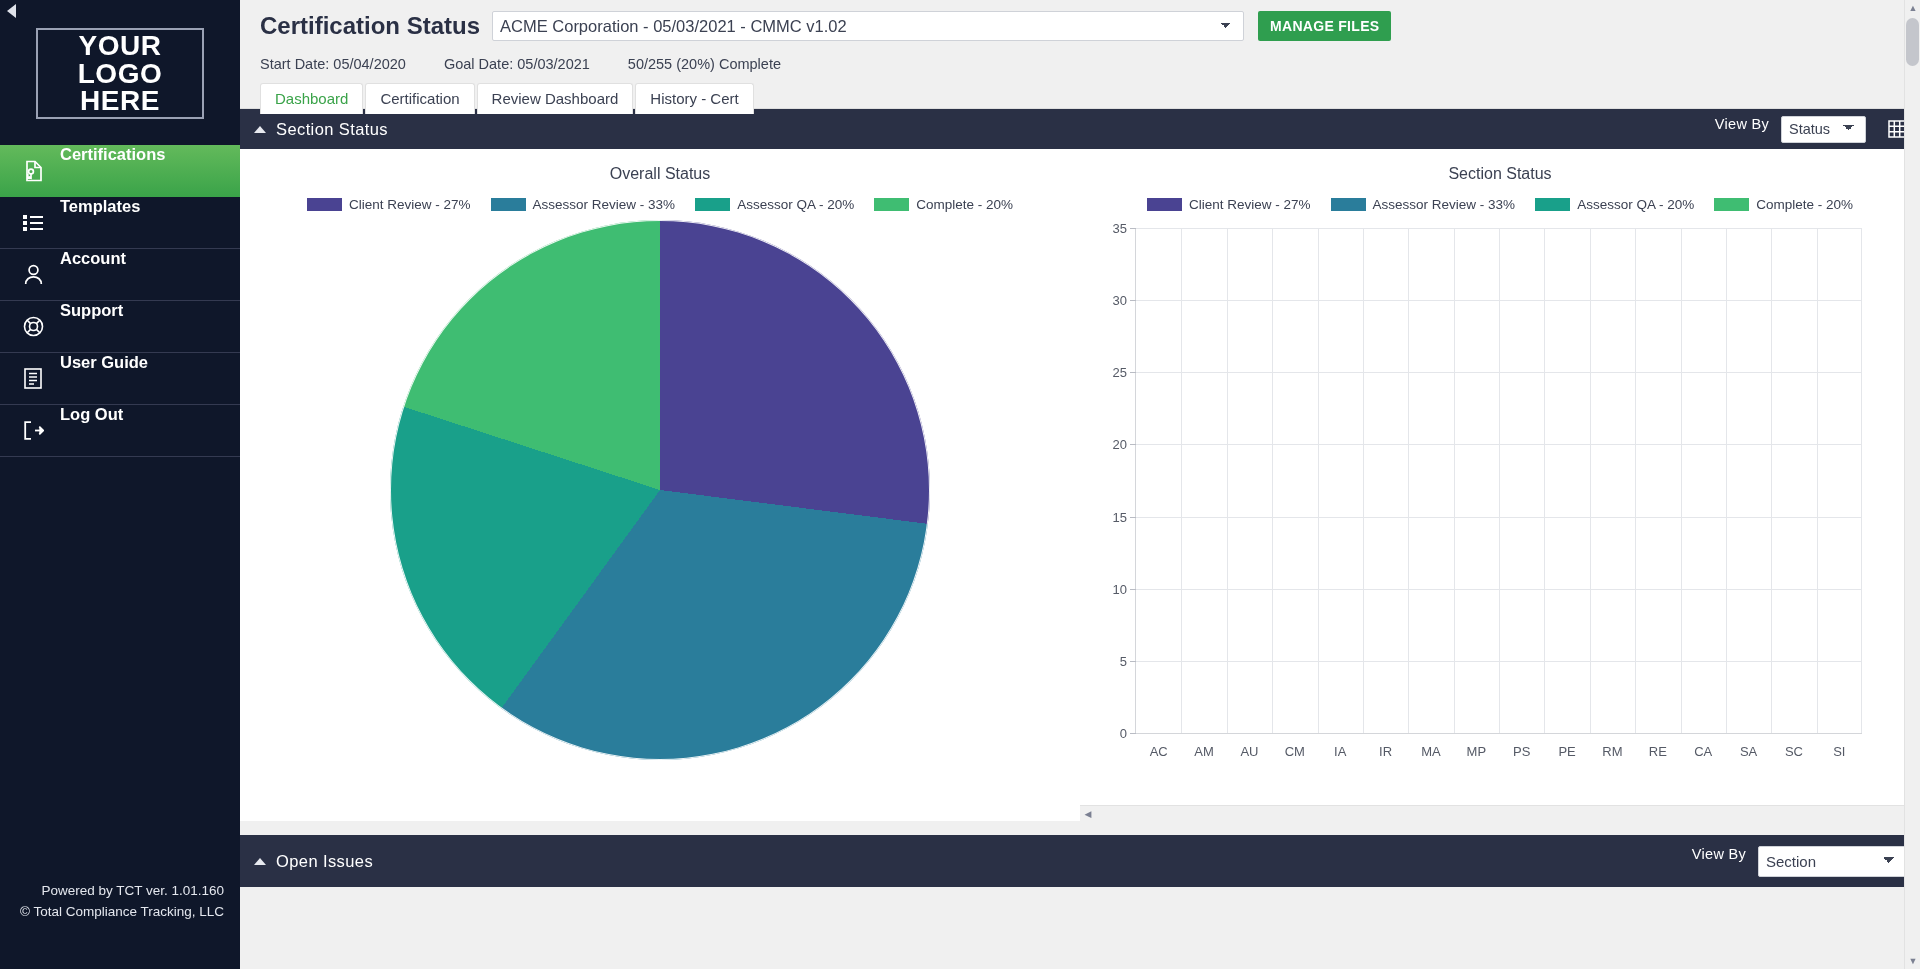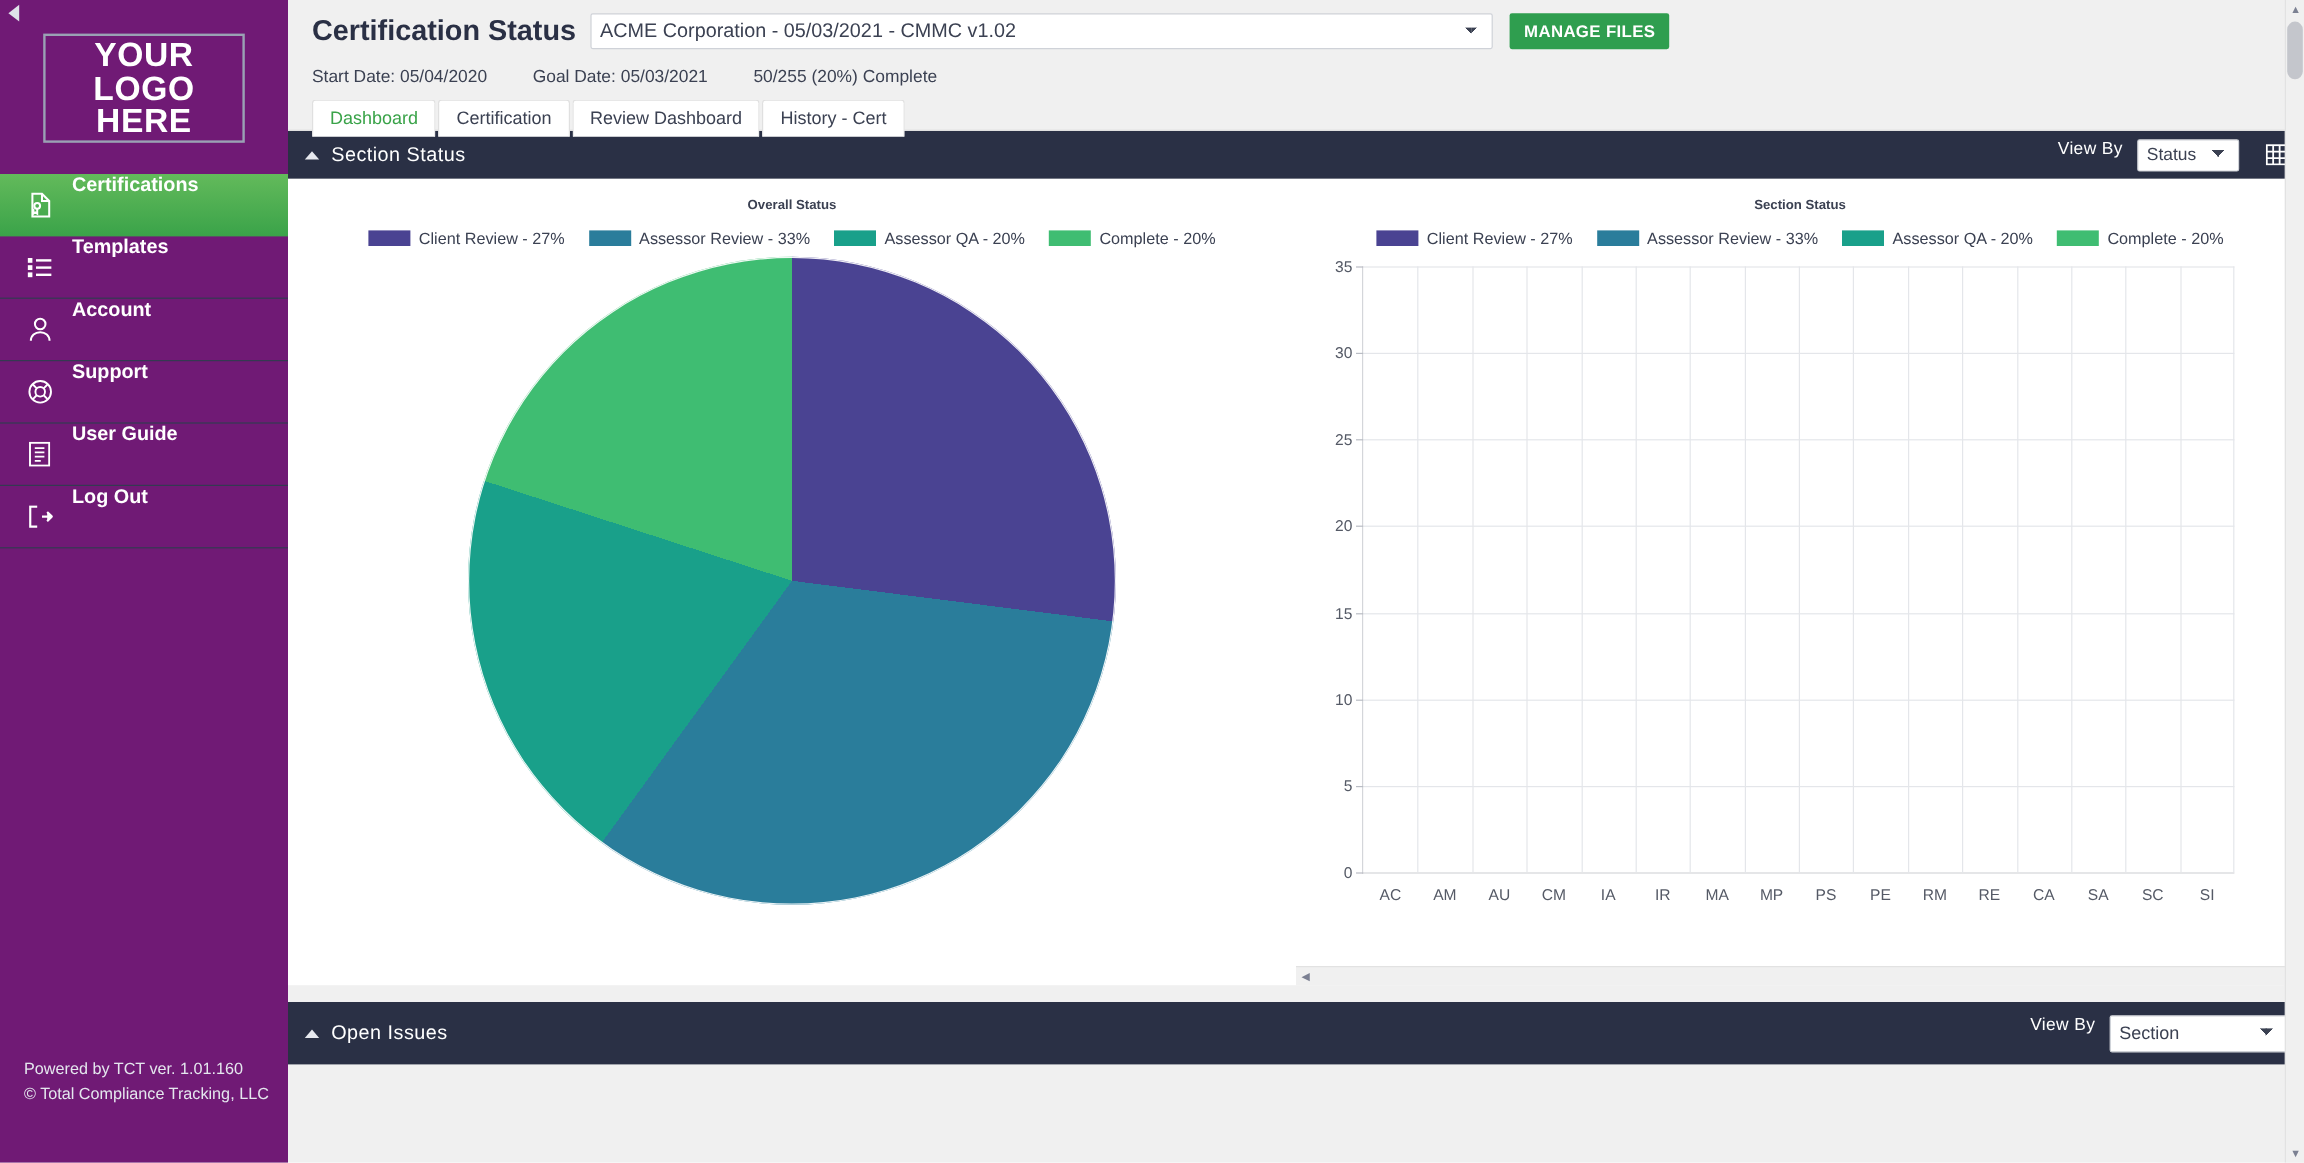--- a/index.html
+++ b/index.html
@@ -8,21 +8,21 @@
     width: 1920px; height: 969px;
     overflow: hidden;
     font-family: "Liberation Sans", sans-serif;
     background: #ffffff;
   }
   .app { display: flex; width: 1920px; height: 969px; position: relative; }
 
   
   .sidebar {
     width: 240px; min-width: 240px; height: 969px;
-    background: #701a75;
+    background: #0f172a;
     position: relative;
     color: #fff;
   }
   .collapse-arrow {
     position: absolute; top: 4px; left: 7px;
     width: 0; height: 0;
     border-top: 7px solid transparent;
     border-bottom: 7px solid transparent;
     border-right: 9px solid #dfe2ea;
     cursor: pointer;
@@ -53,21 +53,21 @@
   }
   .nav-icon {
     width: 30px; min-width: 30px; margin-right: 12px;
     display: flex; align-items: center; justify-content: center;
   }
   .nav-icon svg { display: block; }
   .footer-text {
     position: absolute; bottom: 46px; left: 20px;
     font-size: 13.5px; line-height: 1.55; color: #e4e7ee;
   }
-  .footer-text div { white-space: nowrap; }
+  .footer-text div { white-space: nowrap; text-align: right; }
 
   
   .main {
     flex: 1; height: 969px;
     background: #f0f0f0;
     position: relative;
     overflow: hidden;
   }
   .topbar {
     background: #f0f0f0;
@@ -181,21 +181,21 @@
   .panel-body {
     background: #ffffff;
     height: 672px;
     position: relative;
     display: flex;
   }
   .chart-half { width: 50%; position: relative; }
 
   .chart-title {
     text-align: center;
-    font-size: 11px; font-weight: bold; color: #3b4152;
+    font-size: 16px; font-weight: normal; color: #3b4152;
     padding-top: 16px;
   }
   .legend {
     display: flex; justify-content: center; align-items: center;
     gap: 20px; margin-top: 14px; flex-wrap: wrap;
   }
   .legend-item { display: flex; align-items: center; font-size: 13.5px; color: #3b4152; }
   .legend-swatch { width: 35px; height: 13px; margin-right: 7px; display: inline-block; }
 
   .pie-wrap { display: flex; justify-content: center; margin-top: 8px; }

